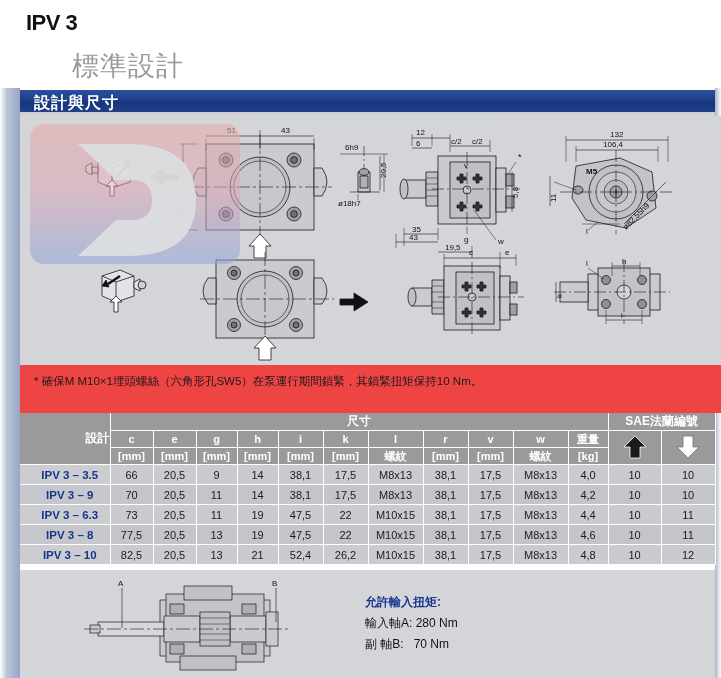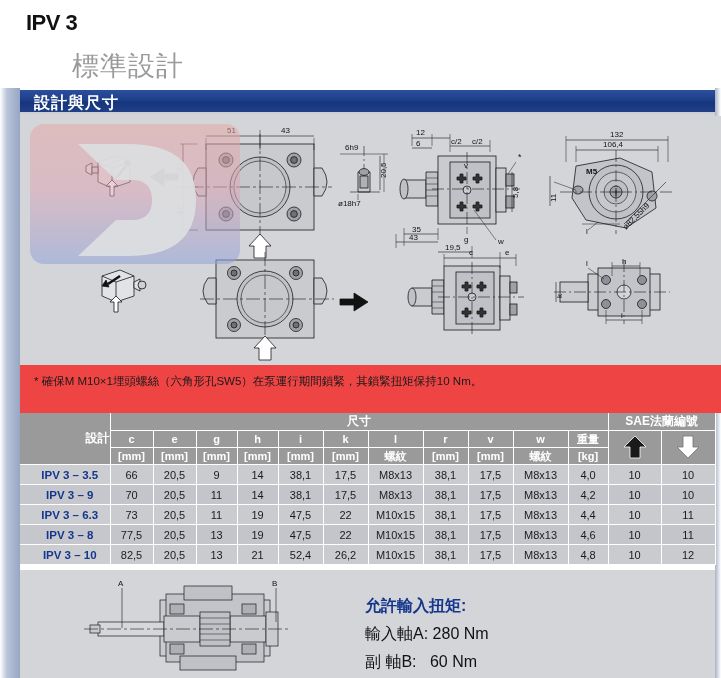--- a/index.html
+++ b/index.html
@@ -51,21 +51,21 @@
   th.designcol{background:#9a9a9a;color:#fff;font-size:12px;text-align:right;padding-left:10px;}
   th.group{font-size:12px;}
   tbody td{background:#c9cbcf;color:#1b1b1b;height:19px;}
   tbody tr:nth-child(even) td{background:#c3c5ca;}
   td.model{text-align:center;padding-left:10px;color:#16368c;font-weight:bold;font-size:11.5px;background:#cbcdd1;}
   tbody tr:nth-child(even) td.model{background:#c5c7cc;}
   .arrowcell{height:30px;}
 
   
   .bottom{position:absolute;left:20px;top:570px;width:695px;height:108px;background:#d3d5d9;}
-  .torque{position:absolute;left:345px;top:22px;font-size:16px;color:#111;line-height:1.75;}
+  .torque{position:absolute;left:345px;top:22px;font-size:12px;color:#111;line-height:1.75;}
   .torque .hd{color:#16368c;font-weight:bold;}
   .torque .val{font-family:"Liberation Sans",sans-serif;}
   .bottom svg{position:absolute;left:60px;top:8px;}
 </style>
 </head>
 <body>
 
 <div class="page">
 
   <div class="title-block">
@@ -527,18 +527,18 @@
     </svg>
 
     <div class="torque">
       <div class="hd">允許輸入扭矩:</div>
       <div>
         <span>輸入軸A:</span>
         <span class="val">280 Nm</span>
       </div>
       <div>
         <span>副 軸B:</span>
-        &nbsp;&nbsp;<span class="val">60 Nm</span>
+        &nbsp;&nbsp;<span class="val">70 Nm</span>
       </div>
     </div>
   </div>
 
 </div>
 
 </body></html>

